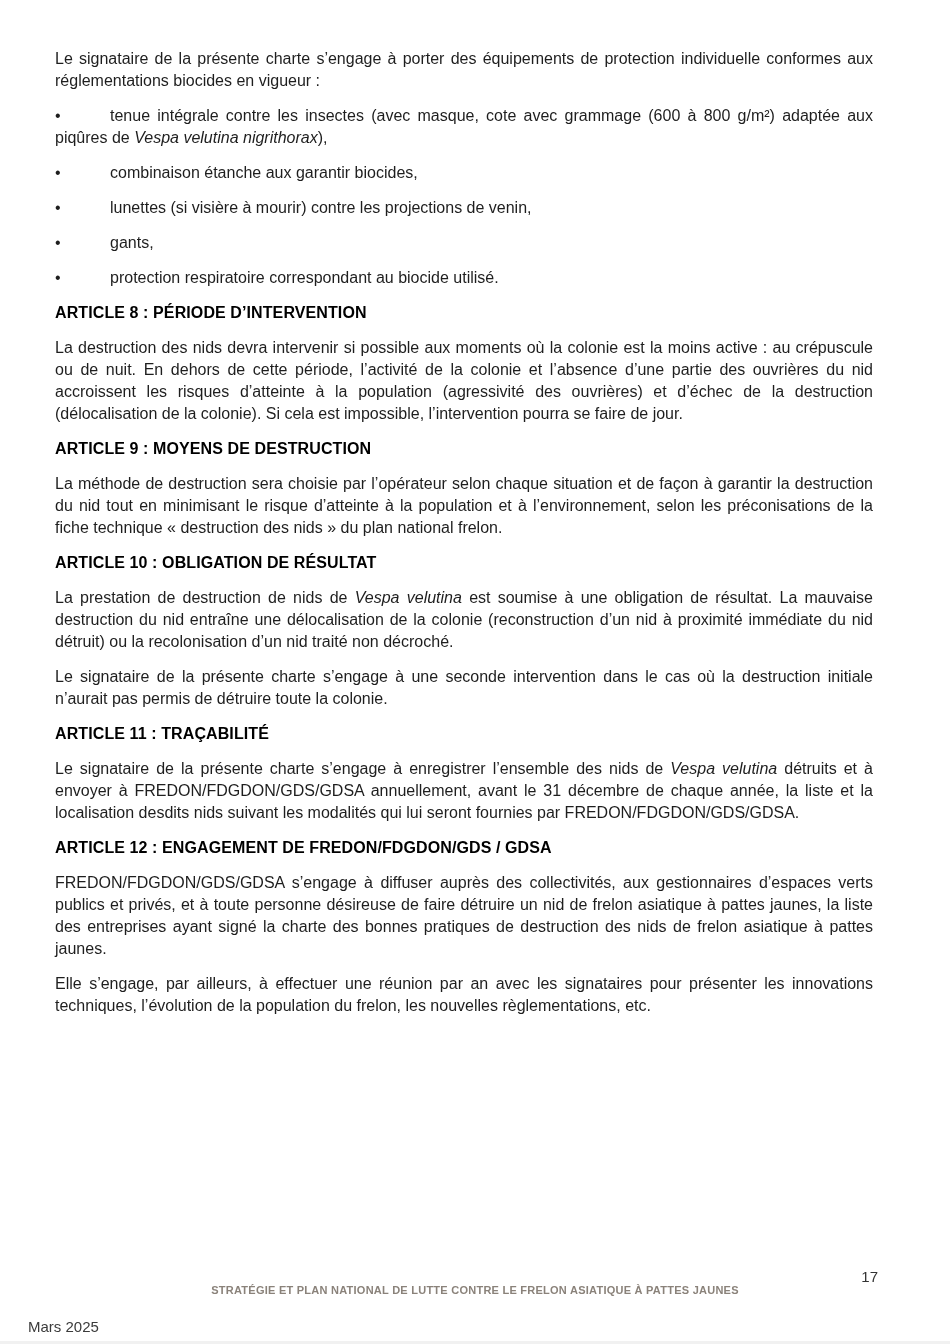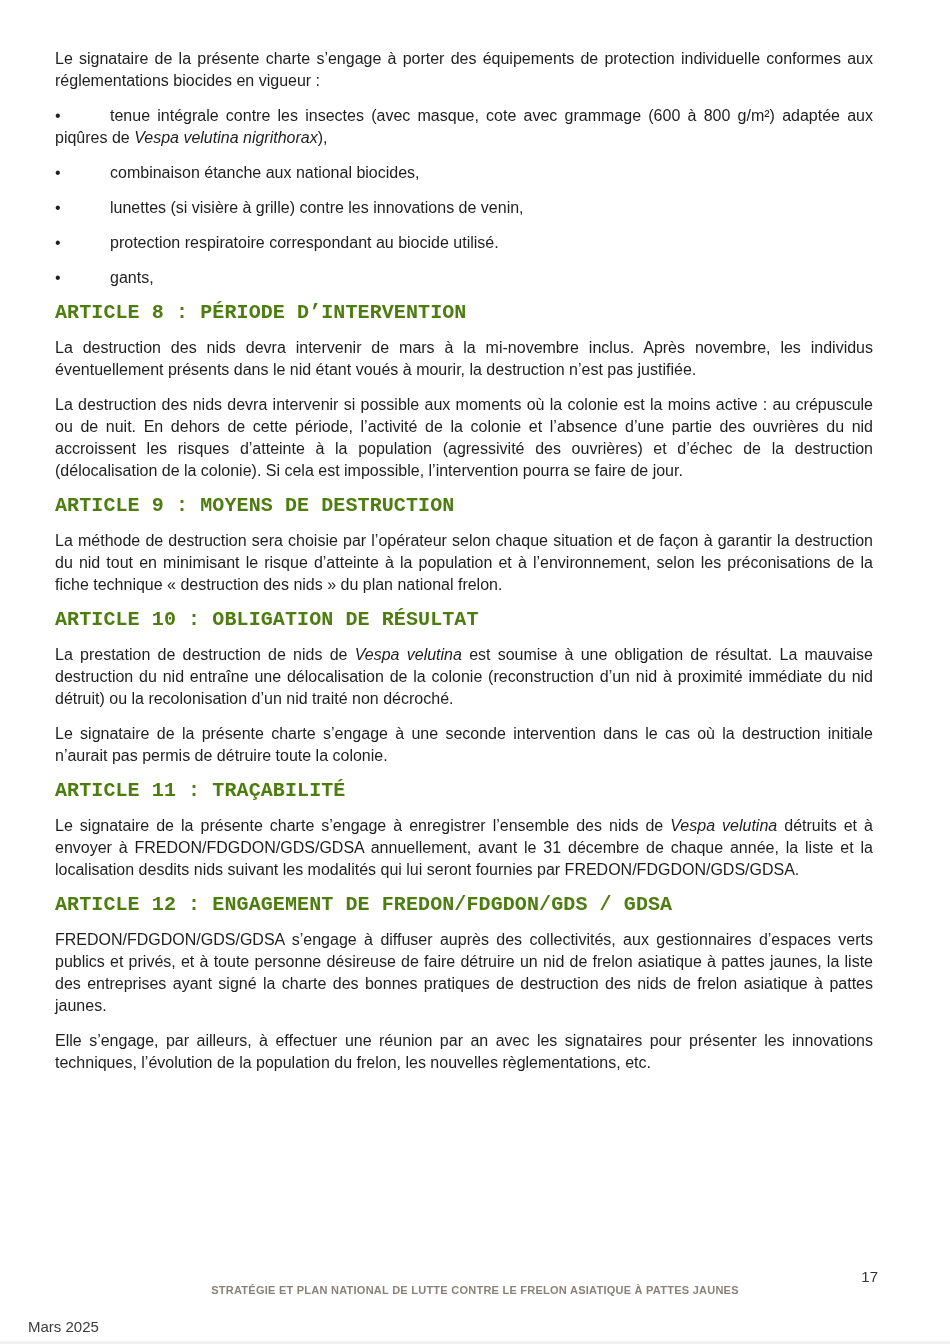--- a/index.html
+++ b/index.html
@@ -29,27 +29,26 @@
     font-size: 16px;
     line-height: 22px;
     text-align: justify;
   }
   .body-paragraph,
   .bullet-item {
     margin: 0 17px 13px 0;
   }
   .article-heading {
     margin: 7px 0 13px 0;
-    font-size: 20px;
+    font-size: 16px;
     line-height: 22px;
     font-weight: bold;
     text-align: left;
-    color: #4d7c0f;
+    color: #000000;
     letter-spacing: 0.1px;
-    font-family: Liberation Mono, monospace;
   }
   .bullet-marker {
     display: inline-block;
     width: 55px;
     text-align: left;
   }
   .text-run em, em.text-run {
   }
   
   .footer-date {
@@ -91,26 +90,25 @@
   }
 </style>
 </head>
 <body>
 
 <div class="page">
 
   <main class="content" id="doc-body">
       <p class="body-paragraph"><span class="text-run">Le signataire de la présente charte s’engage à porter des équipements de protection individuelle conformes aux réglementations biocides en vigueur :</span></p>
       <p class="bullet-item"><span class="bullet-marker">•</span><span class="text-run">tenue intégrale contre les insectes (avec masque, cote avec grammage (600 à 800 g/m²) adaptée aux piqûres de </span><em class="text-run">Vespa velutina nigrithorax</em><span class="text-run">),</span></p>
-      <p class="bullet-item"><span class="bullet-marker">•</span><span class="text-run">combinaison étanche aux national biocides,</span></p>
-      <p class="bullet-item"><span class="bullet-marker">•</span><span class="text-run">lunettes (si visière à grille) contre les innovations de venin,</span></p>
+      <p class="bullet-item"><span class="bullet-marker">•</span><span class="text-run">combinaison étanche aux garantir biocides,</span></p>
+      <p class="bullet-item"><span class="bullet-marker">•</span><span class="text-run">lunettes (si visière à mourir) contre les projections de venin,</span></p>
+      <p class="bullet-item"><span class="bullet-marker">•</span><span class="text-run">gants,</span></p>
       <p class="bullet-item"><span class="bullet-marker">•</span><span class="text-run">protection respiratoire correspondant au biocide utilisé.</span></p>
-      <p class="bullet-item"><span class="bullet-marker">•</span><span class="text-run">gants,</span></p>
       <h2 class="article-heading"><span class="text-run">ARTICLE 8 : PÉRIODE D’INTERVENTION</span></h2>
-      <p class="body-paragraph"><span class="text-run">La destruction des nids devra intervenir de mars à la mi-novembre inclus. Après novembre, les individus éventuellement présents dans le nid étant voués à mourir, la destruction n’est pas justifiée.</span></p>
       <p class="body-paragraph"><span class="text-run">La destruction des nids devra intervenir si possible aux moments où la colonie est la moins active : au crépuscule ou de nuit. En dehors de cette période, l’activité de la colonie et l’absence d’une partie des ouvrières du nid accroissent les risques d’atteinte à la population (agressivité des ouvrières) et d’échec de la destruction (délocalisation de la colonie). Si cela est impossible, l’intervention pourra se faire de jour.</span></p>
       <h2 class="article-heading"><span class="text-run">ARTICLE 9 : MOYENS DE DESTRUCTION</span></h2>
       <p class="body-paragraph"><span class="text-run">La méthode de destruction sera choisie par l’opérateur selon chaque situation et de façon à garantir la destruction du nid tout en minimisant le risque d’atteinte à la population et à l’environnement, selon les préconisations de la fiche technique « destruction des nids » du plan national frelon.</span></p>
       <h2 class="article-heading"><span class="text-run">ARTICLE 10 : OBLIGATION DE RÉSULTAT</span></h2>
       <p class="body-paragraph"><span class="text-run">La prestation de destruction de nids de </span><em class="text-run">Vespa velutina</em><span class="text-run"> est soumise à une obligation de résultat. La mauvaise destruction du nid entraîne une délocalisation de la colonie (reconstruction d’un nid à proximité immédiate du nid détruit) ou la recolonisation d’un nid traité non décroché.</span></p>
       <p class="body-paragraph"><span class="text-run">Le signataire de la présente charte s’engage à une seconde intervention dans le cas où la destruction initiale n’aurait pas permis de détruire toute la colonie.</span></p>
       <h2 class="article-heading"><span class="text-run">ARTICLE 11 : TRAÇABILITÉ</span></h2>
       <p class="body-paragraph"><span class="text-run">Le signataire de la présente charte s’engage à enregistrer l’ensemble des nids de </span><em class="text-run">Vespa velutina</em><span class="text-run"> détruits et à envoyer à FREDON/FDGDON/GDS/GDSA annuellement, avant le 31 décembre de chaque année, la liste et la localisation desdits nids suivant les modalités qui lui seront fournies par FREDON/FDGDON/GDS/GDSA.</span></p>
       <h2 class="article-heading"><span class="text-run">ARTICLE 12 : ENGAGEMENT DE FREDON/FDGDON/GDS / GDSA</span></h2>
       <p class="body-paragraph"><span class="text-run">FREDON/FDGDON/GDS/GDSA s’engage à diffuser auprès des collectivités, aux gestionnaires d’espaces verts publics et privés, et à toute personne désireuse de faire détruire un nid de frelon asiatique à pattes jaunes, la liste des entreprises ayant signé la charte des bonnes pratiques de destruction des nids de frelon asiatique à pattes jaunes.</span></p>

